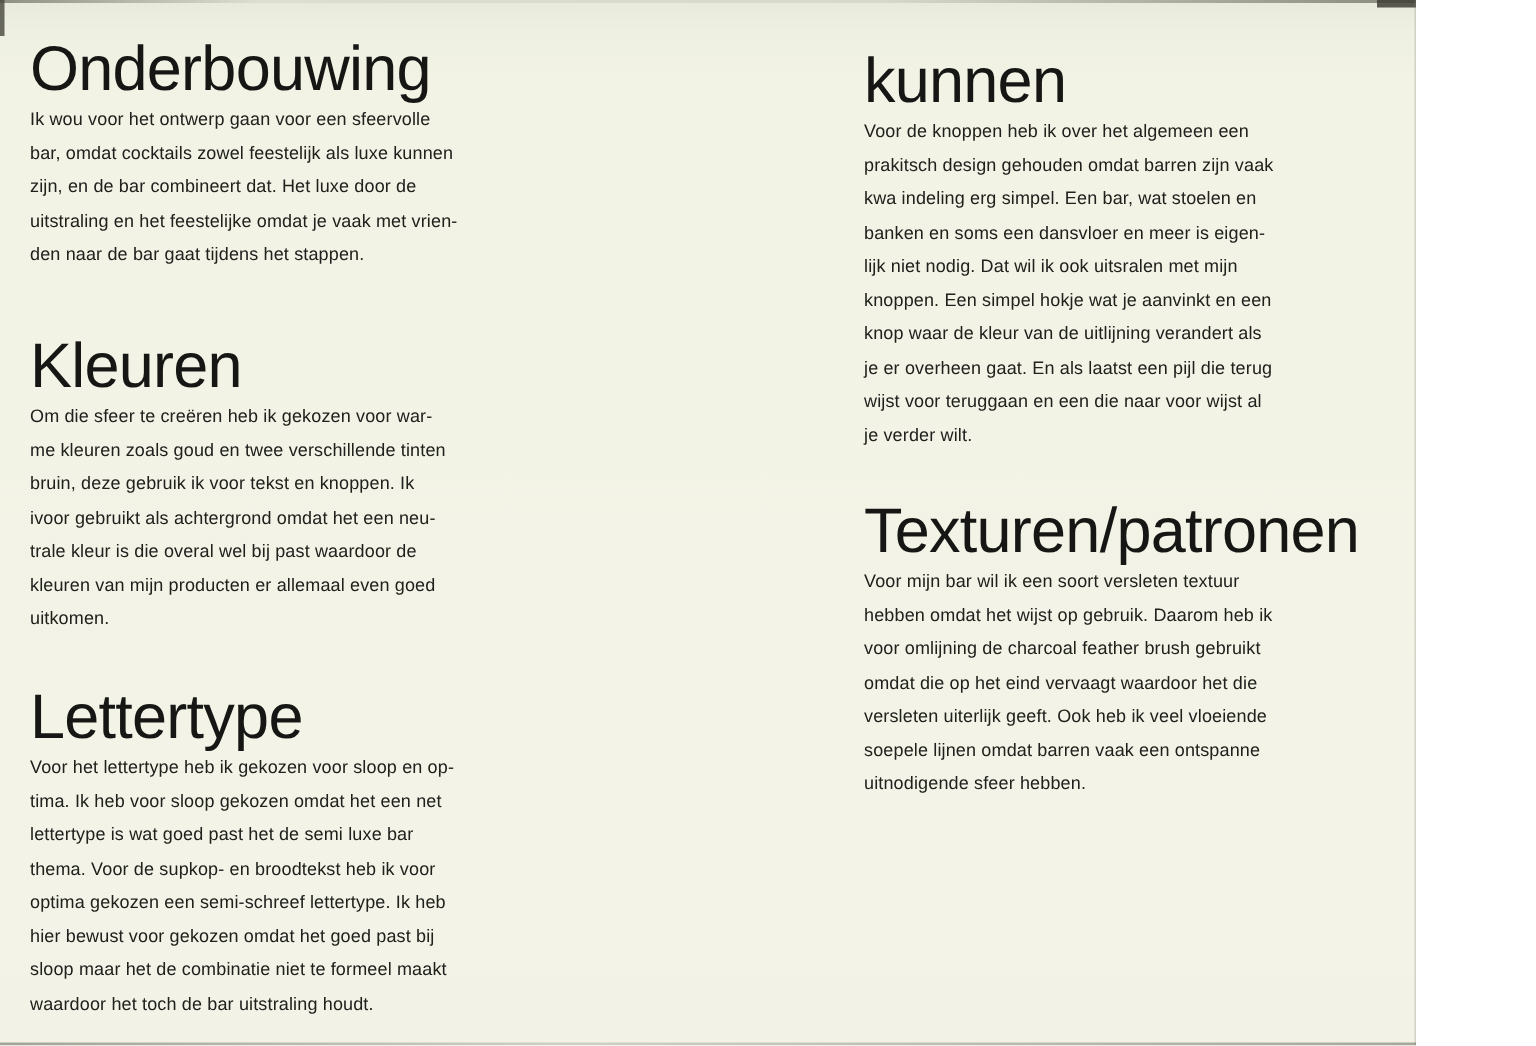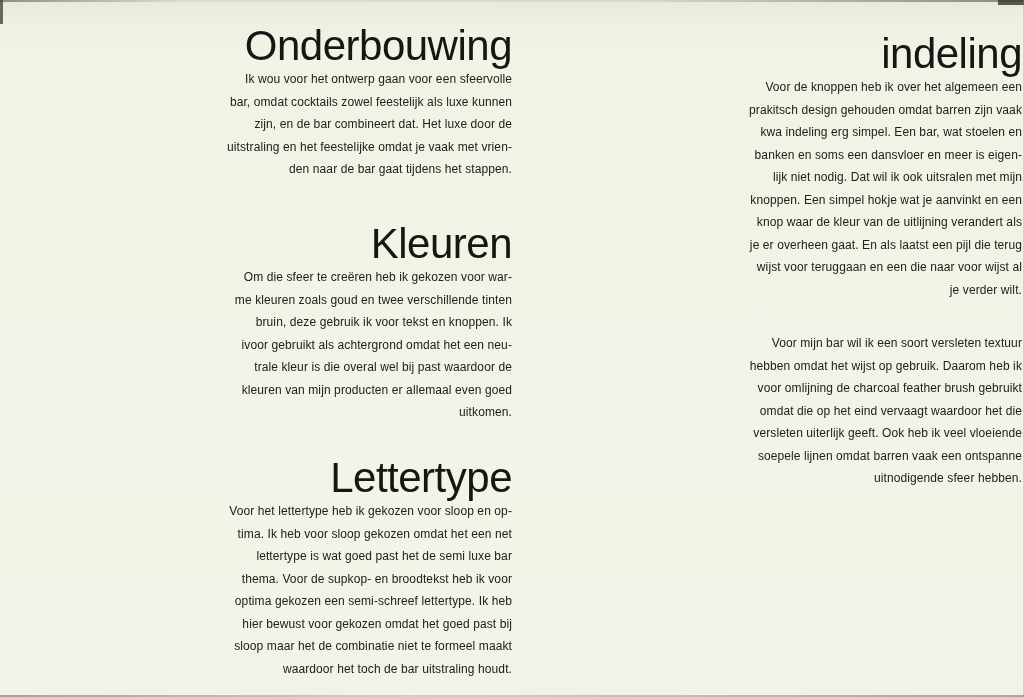--- a/index.html
+++ b/index.html
@@ -7,29 +7,28 @@
     padding: 0;
   }
   body {
     width: 1024px;
     height: 697px;
     overflow: hidden;
     font-family: "Liberation Sans", "DejaVu Sans", sans-serif;
   }
   .page {
     position: relative;
-    width: 1024px;
+    width: 944px;
     height: 697px;
     background: linear-gradient(180deg,
       #e7e9da 0px,
       #eef0e1 20px,
       #f2f3e5 55px,
       #f3f4e7 600px,
       #f2f3e6 697px);
-    text-align: right;
   }
   
   .top-hairline {
     position: absolute; top: 0; left: 0; right: 0; height: 2px;
     background: linear-gradient(90deg,
       rgba(70,70,58,0.55) 0%,
       rgba(120,120,105,0.10) 18%,
       rgba(120,120,105,0.14) 62%,
       rgba(60,60,50,0.55) 100%);
   }
@@ -116,34 +115,35 @@
     <p>Om die sfeer te creëren heb ik gekozen voor war-
 me kleuren zoals goud en twee verschillende tinten
 bruin, deze gebruik ik voor tekst en knoppen. Ik
 ivoor gebruikt als achtergrond omdat het een neu-
 trale kleur is die overal wel bij past waardoor de
 kleuren van mijn producten er allemaal even goed
 uitkomen.</p>
   </section>
 
   <section class="sec sec-r" id="sec-knoppen">
-    <h2>indeling</h2>
+    <h2>kunnen</h2>
     <p>Voor de knoppen heb ik over het algemeen een
 prakitsch design gehouden omdat barren zijn vaak
 kwa indeling erg simpel. Een bar, wat stoelen en
 banken en soms een dansvloer en meer is eigen-
 lijk niet nodig. Dat wil ik ook uitsralen met mijn
 knoppen. Een simpel hokje wat je aanvinkt en een
 knop waar de kleur van de uitlijning verandert als
 je er overheen gaat. En als laatst een pijl die terug
 wijst voor teruggaan en een die naar voor wijst al
 je verder wilt.</p>
   </section>
 
   <section class="sec sec-r" id="sec-texturen">
+    <h2>Texturen/patronen</h2>
     <p>Voor mijn bar wil ik een soort versleten textuur
 hebben omdat het wijst op gebruik. Daarom heb ik
 voor omlijning de charcoal feather brush gebruikt
 omdat die op het eind vervaagt waardoor het die
 versleten uiterlijk geeft. Ook heb ik veel vloeiende
 soepele lijnen omdat barren vaak een ontspanne
 uitnodigende sfeer hebben.</p>
   </section>
 
 </div>

